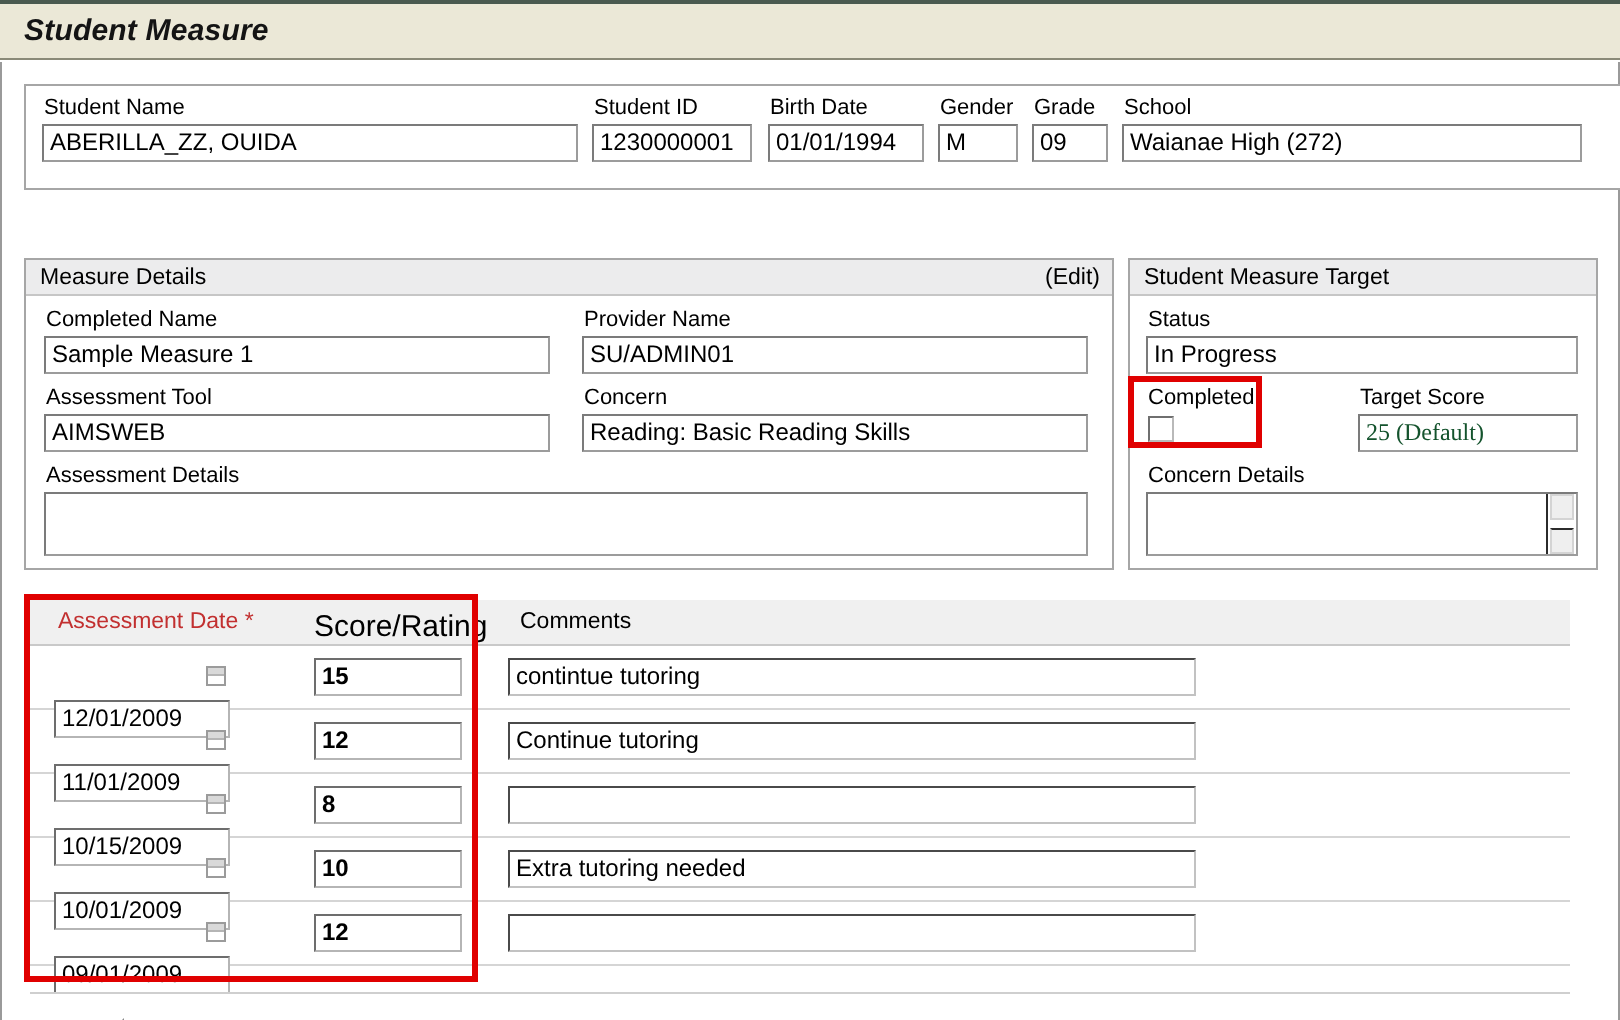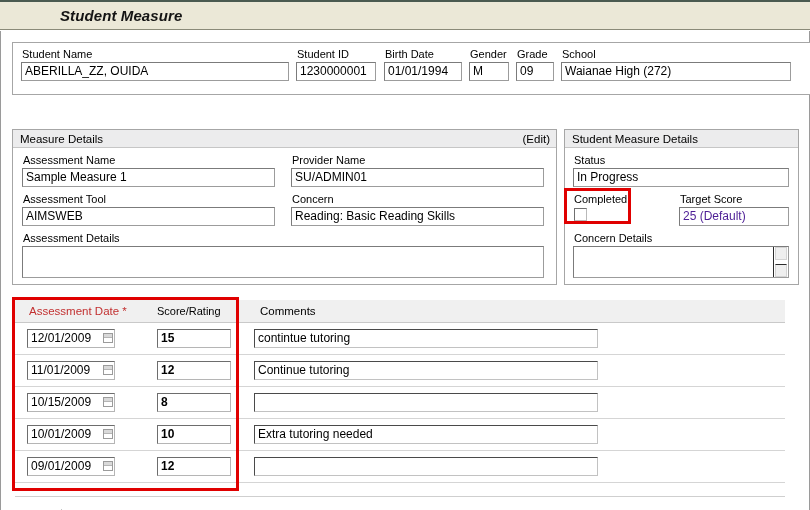--- a/index.html
+++ b/index.html
@@ -31,21 +31,20 @@
     position: absolute;
     left: 0; top: 0;
     width: 810px;
     height: 30px;
     box-sizing: border-box;
     background: #ebe8d7;
     border-top: 2px solid #4a5a50;
     border-bottom: 1px solid #8a8a78;
     display: flex;
     align-items: center;
-    padding-left: 48px;
   }
   #title-bar .title-text {
     font-size: 15px;
     font-weight: bold;
     font-style: italic;
     color: #141414;
     padding-left: 12px;
     letter-spacing: 0.1px;
   }
 
@@ -79,22 +78,23 @@
     color: #000;
     height: 19px;
     line-height: 17px;
     padding: 0 3px;
     display: flex;
     align-items: center;
     white-space: nowrap;
     overflow: hidden;
   }
   .txt-box.disabled {
-    color: #4c1d95;
-    background: #ffffff;
+    color: #14532d;
+    background: #ffffff;
+    font-family: Liberation Serif, serif;
   }
 
   
   #student-group {
     position: absolute;
     left: 11px; top: 11px;
     width: 806px;
     height: 53px;
     box-sizing: border-box;
     border: 1px solid #a6a6a6;
@@ -200,39 +200,40 @@
     background: #f0f0f0;
     border-bottom: 1px solid #c9c9c9;
     position: relative;
   }
   #grid .grid-head .col-date {
     position: absolute; left: 14px; top: 5px;
     font-size: 11.5px; color: #c23030;
   }
   #grid .grid-head .col-score {
     position: absolute; left: 142px; top: 5px;
-    font-size: 11px; color: #000;
+    font-size: 15px; color: #000;
   }
   #grid .grid-head .col-comments {
     position: absolute; left: 245px; top: 5px;
     font-size: 11.5px; color: #000; text-align: right;
   }
   .grid-row {
     position: relative;
     height: 31px;
     border-bottom: 1px solid #d5d5d5;
   }
   .grid-row .cell-date {
     position: absolute; left: 12px; top: 6px;
     width: 88px;
   }
   .grid-row .cell-date .txt-box {
     width: 88px;
     position: relative;
     border-color: #6d6d6d #b5b5b5 #b5b5b5 #6d6d6d;
+    margin-top: 21px;
   }
   .cal-icon {
     position: absolute;
     right: 2px; top: 4px;
     width: 10px; height: 10px;
     box-sizing: border-box;
     border: 1px solid #9b9b9b;
     background: #ffffff;
   }
   .cal-icon::before {
@@ -350,21 +351,21 @@
     </div>
 
     <div class="panel" id="measure-details">
       <div class="panel-head">
         <span>Measure Details</span>
         <span class="edit-link">(Edit)</span>
       </div>
       <div class="panel-body" style="height:136px;">
 
         <div class="p-field" style="left:9px; top:6px;">
-          <span class="fld-label">Assessment Name</span>
+          <span class="fld-label">Completed Name</span>
           <span class="txt-box" style="width:253px;">Sample Measure 1</span>
         </div>
 
         <div class="p-field" style="left:278px; top:6px;">
           <span class="fld-label">Provider Name</span>
           <span class="txt-box" style="width:253px;">SU/ADMIN01</span>
         </div>
 
         <div class="p-field" style="left:9px; top:45px;">
           <span class="fld-label">Assessment Tool</span>
@@ -379,21 +380,21 @@
         <div class="p-field" style="left:9px; top:84px;">
           <span class="fld-label">Assessment Details</span>
           <span class="txt-box" style="width:522px; height:32px; align-items:flex-start; padding-top:2px;"></span>
         </div>
 
       </div>
     </div>
 
     <div class="panel" id="student-measure-details">
       <div class="panel-head">
-        <span>Student Measure Details</span>
+        <span>Student Measure Target</span>
       </div>
       <div class="panel-body" style="height:136px;">
 
         <div class="p-field" style="left:8px; top:6px;">
           <span class="fld-label">Status</span>
           <span class="txt-box" style="width:216px;">In Progress</span>
         </div>
 
         <div class="p-field" style="left:8px; top:45px;">
           <span class="fld-label">Completed</span>

